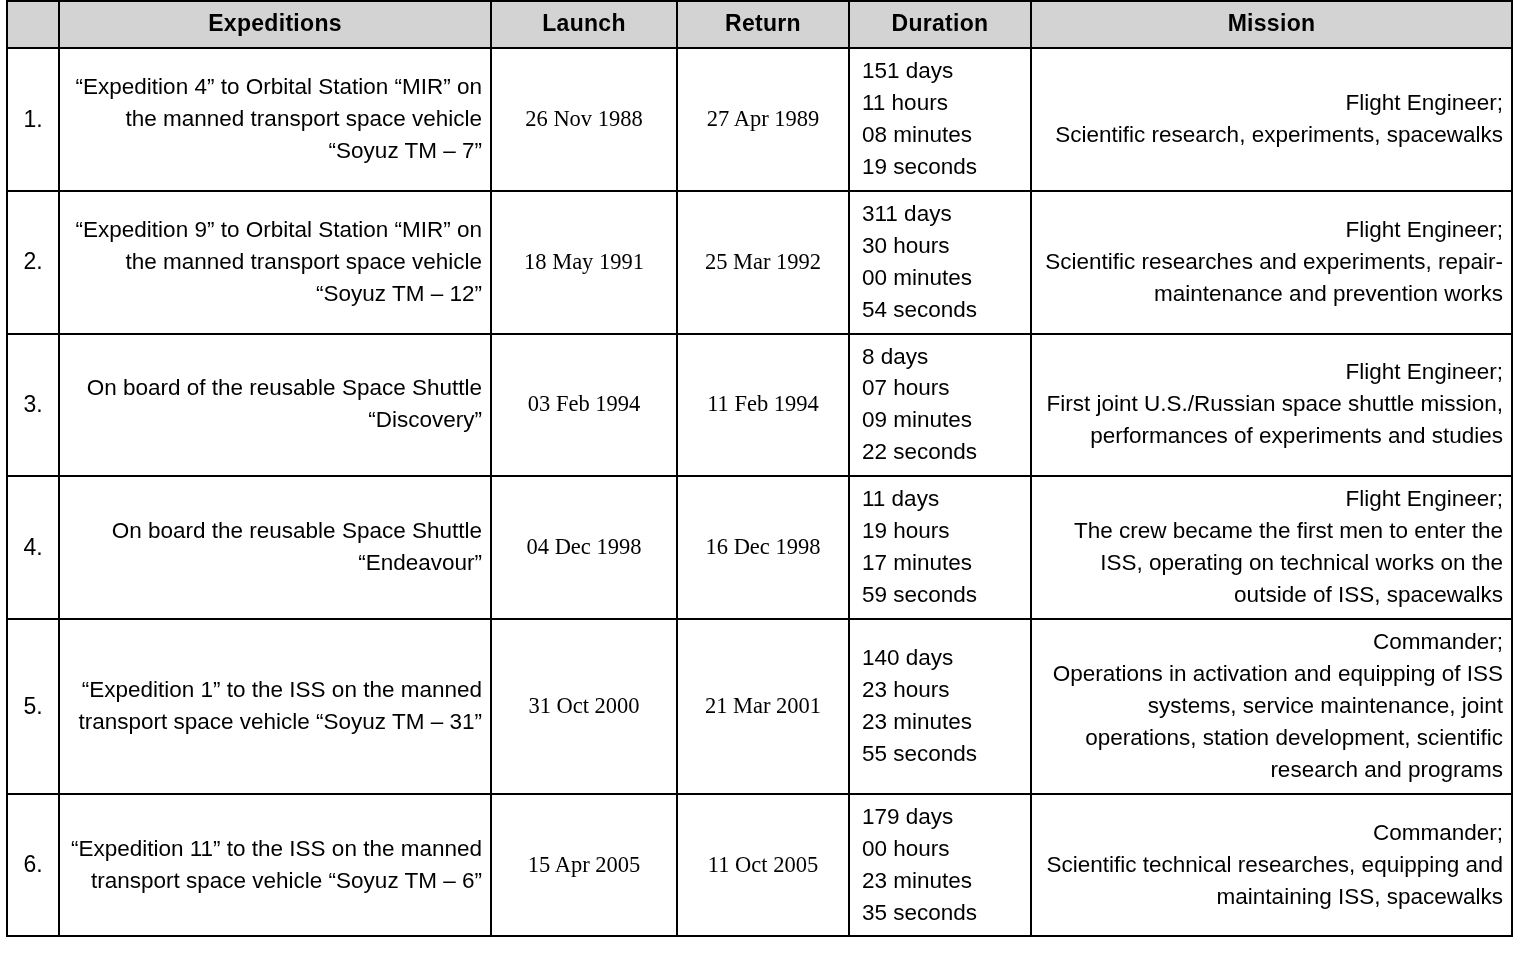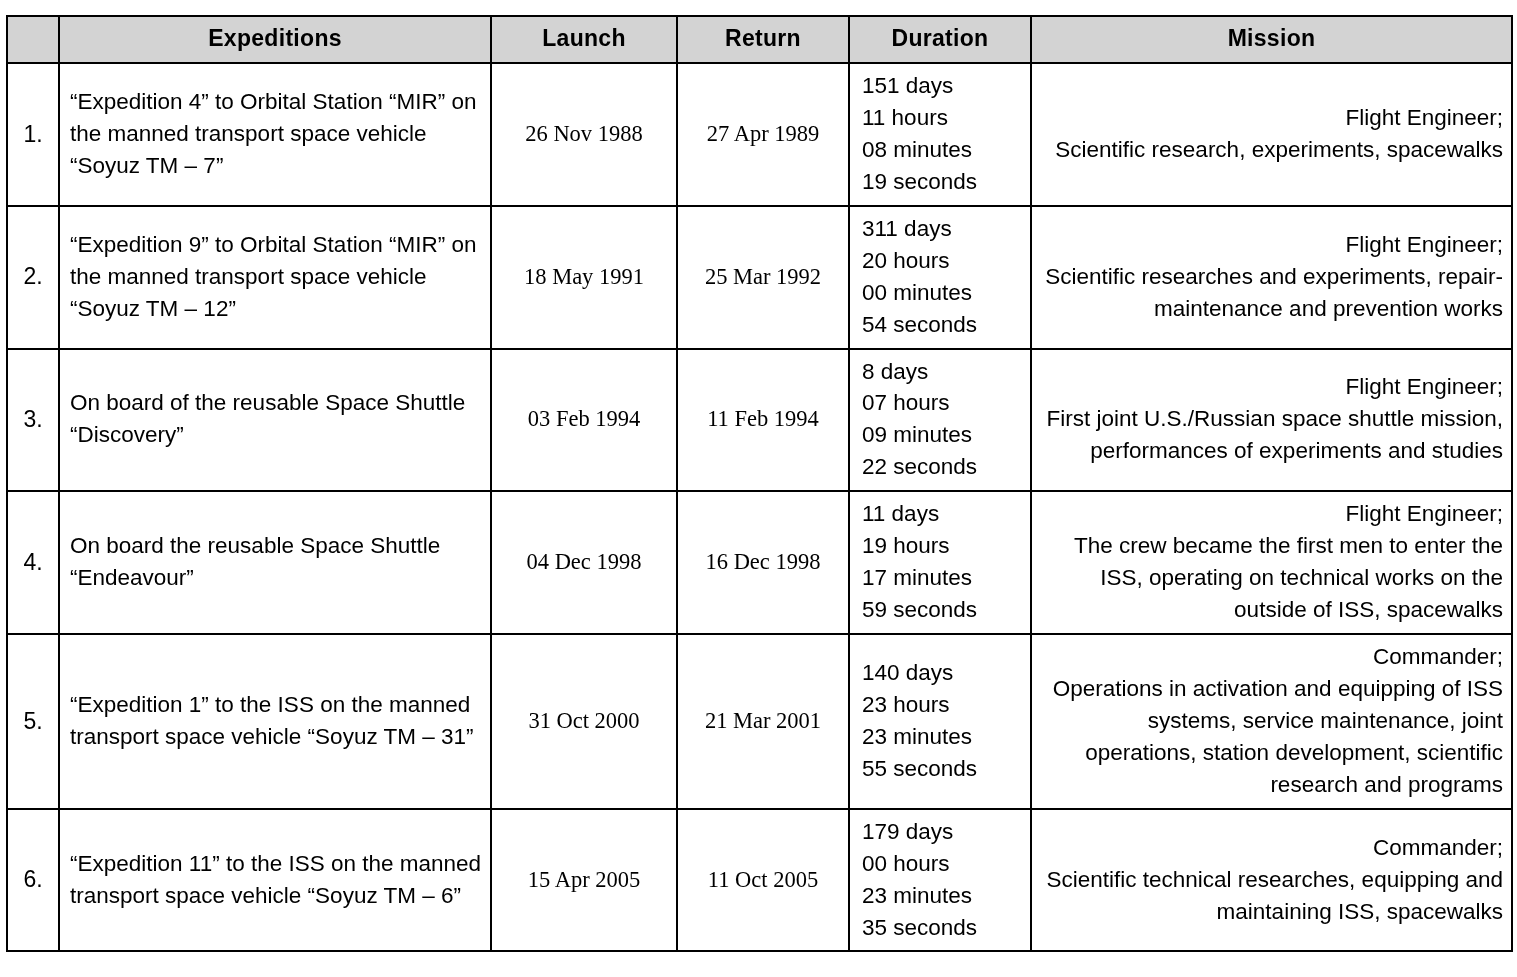--- a/index.html
+++ b/index.html
@@ -11,21 +11,21 @@
     width: 1517px;
     height: 977px;
     font-family: "Liberation Sans", sans-serif;
     color: #000000;
     overflow: hidden;
   }
   .sheet {
     width: 1517px;
     height: 977px;
     box-sizing: border-box;
-    padding: 15px 6px 2px 6px;
+    padding: 0 6px 2px 6px;
   }
   table.expeditions {
     border-collapse: collapse;
     table-layout: fixed;
     width: 1505px;
     border: 2px solid #000;
   }
   table.expeditions col.c-num    { width: 52px; }
   table.expeditions col.c-exp    { width: 432px; }
   table.expeditions col.c-launch { width: 186px; }
@@ -53,21 +53,21 @@
     background: #fff;
   }
   td.num {
     text-align: center;
     vertical-align: middle;
     font-size: 23px;
     padding-left: 0;
     padding-right: 0;
   }
   td.expedition {
-    text-align: left;
+    text-align: right;
     vertical-align: middle;
     padding-left: 10px;
     border-radius: 32px;
   }
   td.launch, td.return {
     text-align: center;
     vertical-align: middle;
     white-space: nowrap;
     font-family: Liberation Serif, serif;
   }
@@ -127,21 +127,21 @@
             <span class="dur-line">Scientific  research, experiments, spacewalks</span>
           </td>
       </tr>
       <tr>
         <td class="num">2.</td>
         <td class="expedition">“Expedition 9” to Orbital Station “MIR” on the manned transport space vehicle “Soyuz TM – 12”</td>
         <td class="launch">18 May 1991</td>
         <td class="return">25 Mar 1992</td>
         <td class="duration">
             <span class="dur-line">311 days</span>
-            <span class="dur-line">20 hours</span>
+            <span class="dur-line">30 hours</span>
             <span class="dur-line">00 minutes</span>
             <span class="dur-line">54 seconds</span>
           </td>
         <td class="mission">
             <span class="dur-line">Flight Engineer;</span>
             <span class="dur-line">Scientific researches and experiments, repair- maintenance and prevention works</span>
           </td>
       </tr>
       <tr>
         <td class="num">3.</td>

